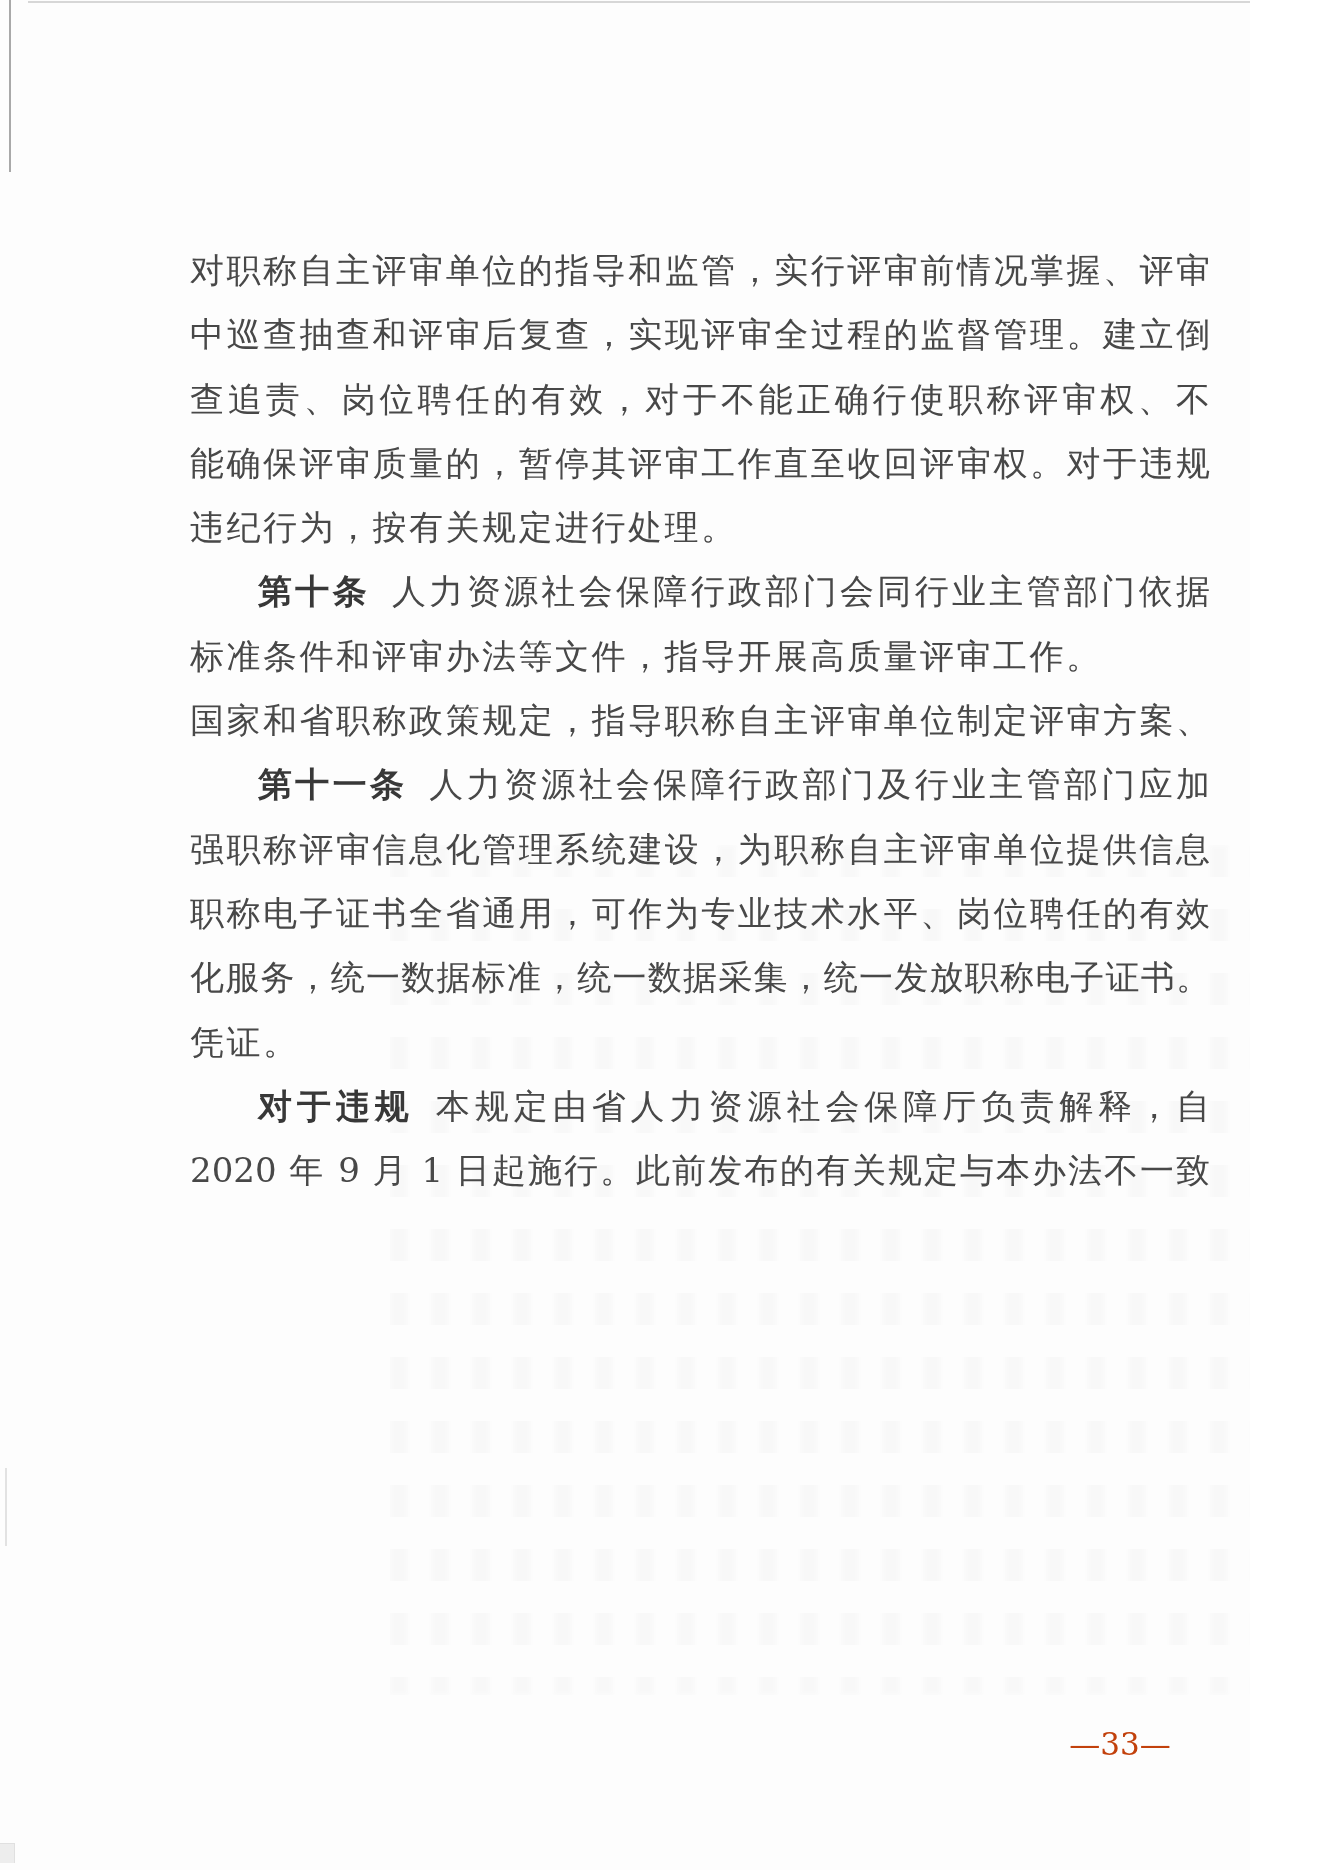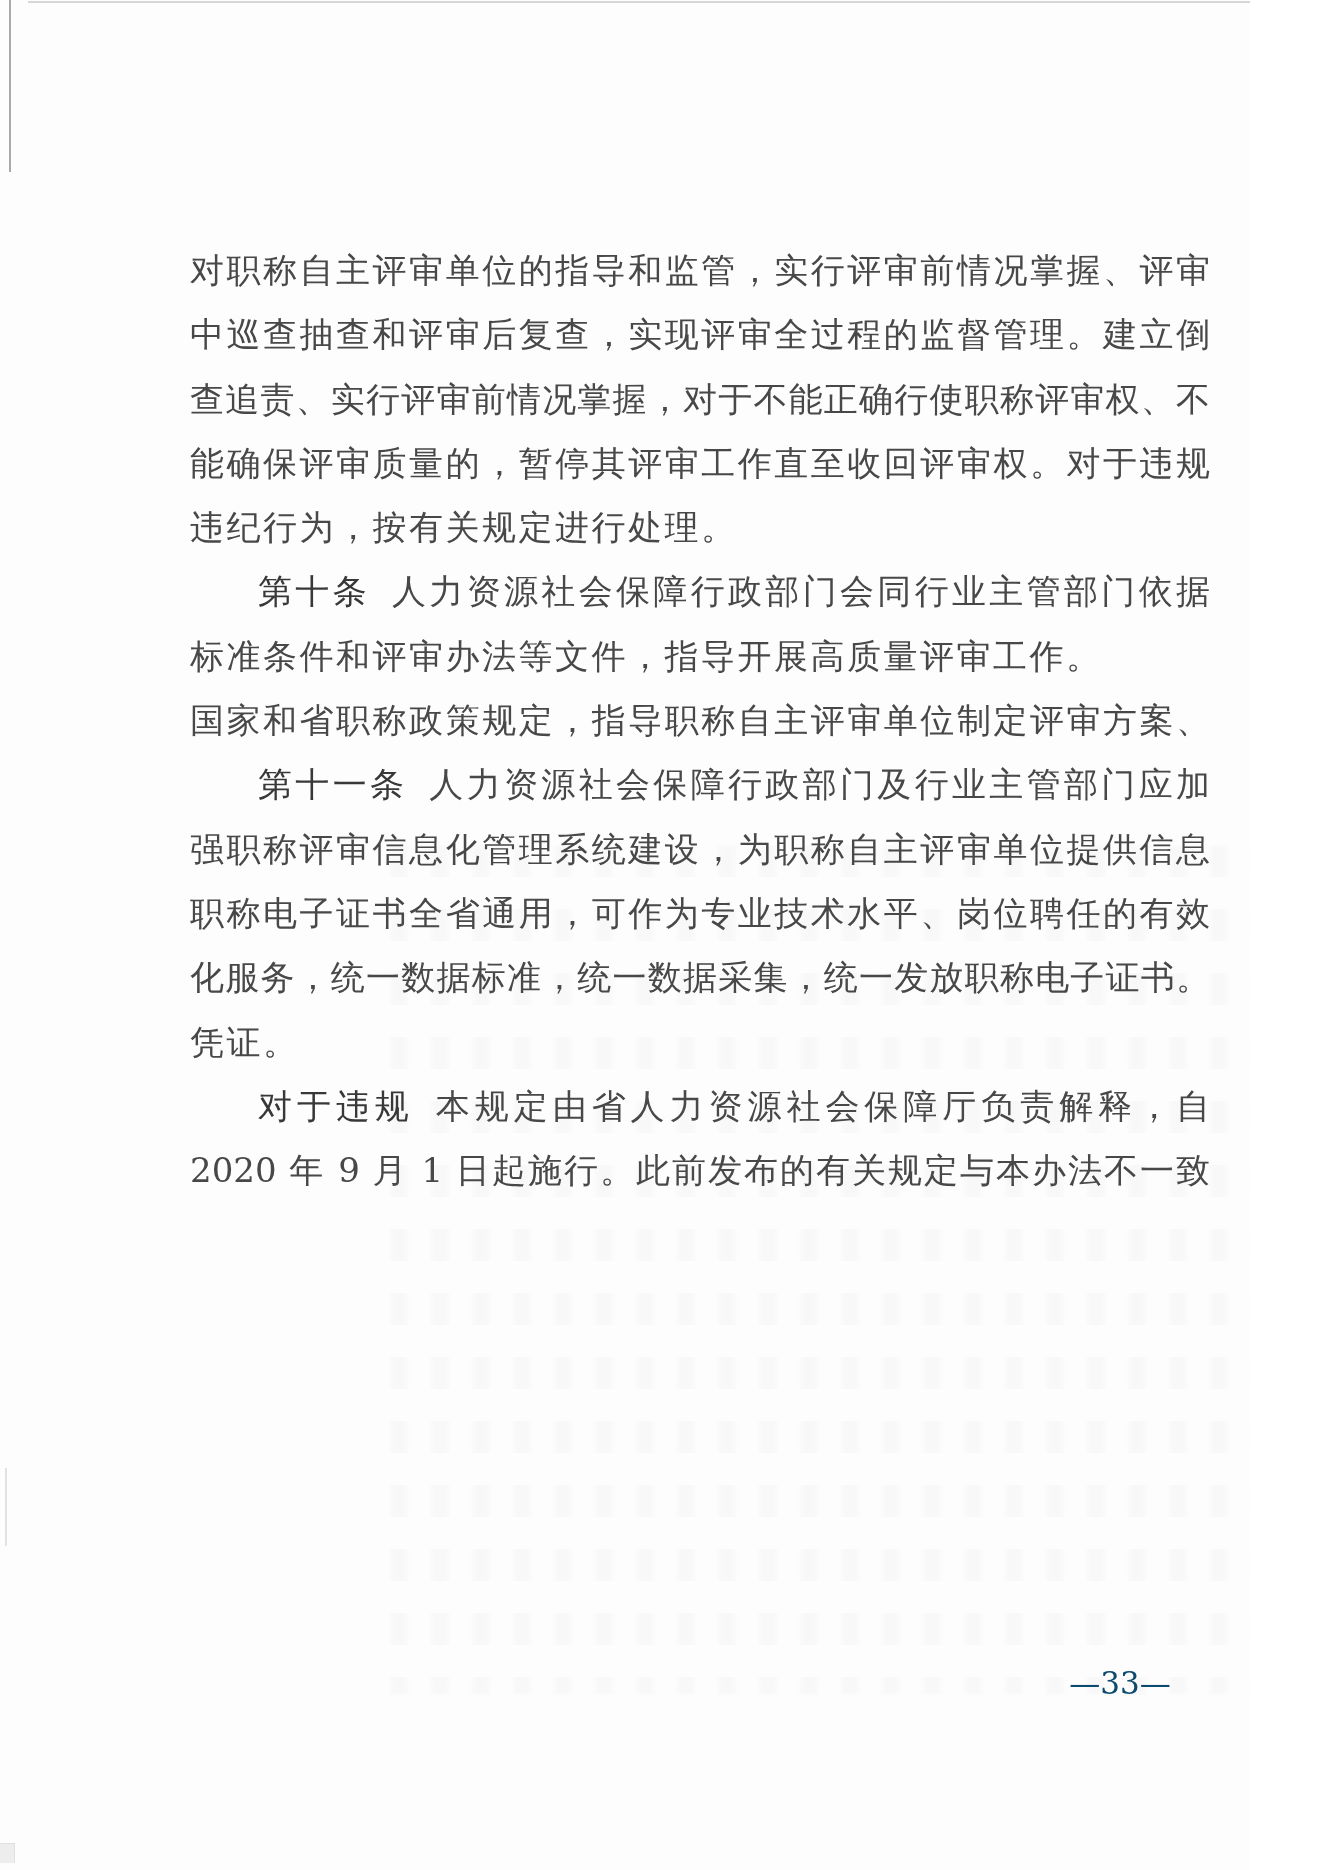--- a/index.html
+++ b/index.html
@@ -79,51 +79,51 @@
   .ln.end {
     text-align: center;
     text-align-last: left;
     letter-spacing: 2.5px;
   }
   .ln.indent {
     text-indent: 68px;
   }
   .head {
     font-family: "DejaVu Sans", "Liberation Sans", sans-serif;
-    font-weight: 400;
+    font-weight: 700;
     color: #383838;
     margin-right: 22px;
   }
   .page-number {
     position: absolute;
     left: 1055px;
-    top: 1663px;
+    top: 1724px;
     width: 130px;
     height: 40px;
     line-height: 40px;
     text-align: center;
     font-size: 31px;
-    color: #0c4a6e;
+    color: #c2410c;
   }
 </style>
 </head>
 <body>
 
 <div class="page">
 
   <div class="top-edge-line"></div>
   <div class="left-edge-line"></div>
   <div class="left-edge-line-lower"></div>
   <div class="corner-mark"></div>
   <div class="bleed-through"></div>
 
   <div class="textblock">
     <div class="ln"><span>对职称自主评审单位的指导和监管，实行评审前情况掌握、评审</span></div>
     <div class="ln"><span>中巡查抽查和评审后复查，实现评审全过程的监督管理。建立倒</span></div>
-    <div class="ln"><span>查追责、实行评审前情况掌握，对于不能正确行使职称评审权、不</span></div>
+    <div class="ln"><span>查追责、岗位聘任的有效，对于不能正确行使职称评审权、不</span></div>
     <div class="ln"><span>能确保评审质量的，暂停其评审工作直至收回评审权。对于违规</span></div>
     <div class="ln end"><span>违纪行为，按有关规定进行处理。</span></div>
 
     <div class="ln indent"><span class="head">第十条</span><span>人力资源社会保障行政部门会同行业主管部门依据</span></div>
     <div class="ln end"><span>标准条件和评审办法等文件，指导开展高质量评审工作。</span></div>
     <div class="ln"><span>国家和省职称政策规定，指导职称自主评审单位制定评审方案、</span></div>
 
     <div class="ln indent"><span class="head">第十一条</span><span>人力资源社会保障行政部门及行业主管部门应加</span></div>
     <div class="ln"><span>强职称评审信息化管理系统建设，为职称自主评审单位提供信息</span></div>
     <div class="ln"><span>职称电子证书全省通用，可作为专业技术水平、岗位聘任的有效</span></div>

